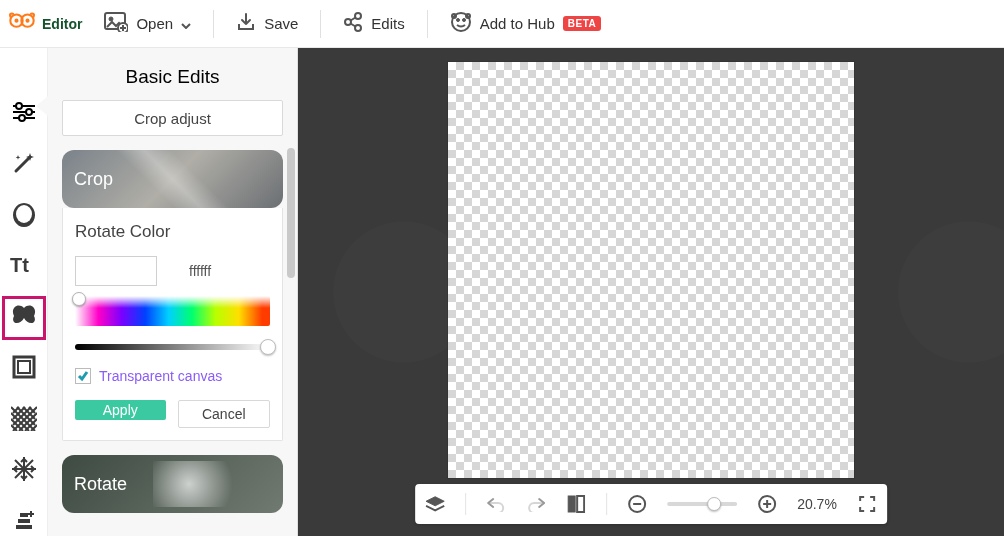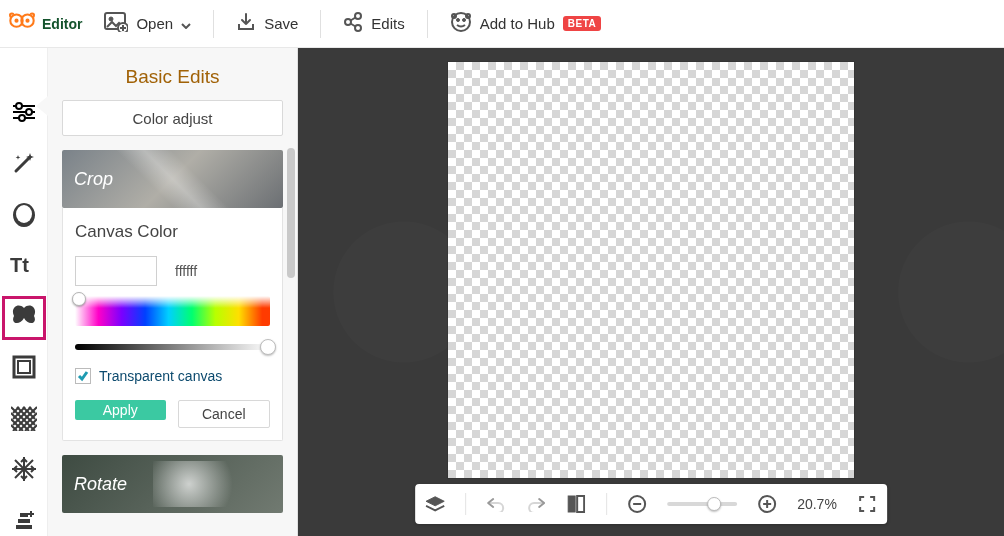--- a/index.html
+++ b/index.html
@@ -20,40 +20,40 @@
   
   .leftnav { width: 48px; background: #fff; border-right:1px solid #eee; display: flex; flex-direction: column; align-items: center; padding-top: 48px; gap: 18px; position:relative;}
   .nav-icon { width: 48px; height: 36px; display:flex; align-items:center; justify-content:center; cursor:pointer; position:relative;}
   .nav-icon svg { fill: #3b3b3b; }
   .nav-icon.active-sliders svg { fill: #21a5b7; }
   .nav-selected-box { border:3px solid #c9156b; width:44px; height:44px; position:absolute; left:2px; pointer-events:none;}
 
   
   .panel { width: 250px; background: #f7f7f7; border-right:1px solid #e0e0e0; display:flex; flex-direction:column; position:relative;}
   .panel-carve { position:absolute; left:-12px; top:48px; width:0;height:0; border-top:10px solid transparent; border-bottom:10px solid transparent; border-right:12px solid #f7f7f7;}
-  .panel-title { text-align:center; font-size:19px; color:#a16207; padding:18px 0 12px;}
+  .panel-title { text-align:center; font-size:19px; color:#000000; padding:18px 0 12px;}
   .panel-inner { padding:0 14px 14px 14px; overflow:hidden; flex:1; position:relative;}
   .scrollbar { position:absolute; right:2px; top:100px; width:8px; height:380px;}
   .scrollbar-thumb{ width:8px; background:#c9c9c9; border-radius:4px; height:130px;}
   .btn { width:100%; height:36px; border:1px solid #d9d9d9; background:#fff; font-size:15px; color:#444; cursor:pointer; border-radius:2px;}
-  .card-img-header { height:58px; border-radius:2px; color:#fff; font-size:18px; display:flex; align-items:center; padding-left:12px; margin-top:14px; background:linear-gradient(135deg,#7a8289,#b0aea7,#6b6f73); position:relative; overflow:hidden;font-style:italic;}
+  .card-img-header { height:58px; border-radius:12px; color:#fff; font-size:18px; display:flex; align-items:center; padding-left:12px; margin-top:14px; background:linear-gradient(135deg,#7a8289,#b0aea7,#6b6f73); position:relative; overflow:hidden;}
   .card-img-header.crop::after{ content:""; position:absolute; inset:0; background:linear-gradient(45deg, transparent 40%, rgba(255,255,255,.3) 50%, transparent 60%);}
   .card-img-header.rotate{ background:linear-gradient(135deg,#3e4b42,#717a71);}
   .card-img-header.rotate::after{ content:""; position:absolute; right:10px; top:6px; width:120px; height:46px; background:radial-gradient(circle at 30% 50%, rgba(255,255,255,.7), rgba(255,255,255,0) 50%);}
   .card-body{ background:#fff; border:1px solid #e3e3e3; border-top:none; padding:14px 12px 12px; border-radius:0 0 2px 2px;}
   .cc-title{ font-size:17px; color:#444; margin-bottom:14px;}
-  .cc-row{ display:flex; align-items:center; gap:18px; margin-bottom:10px;}
+  .cc-row{ display:flex; align-items:center; gap:32px; margin-bottom:10px;}
   .swatch{ width:82px; height:30px; border:1px solid #d0d0d0;}
   .hex{ font-size:14px; color:#555;}
   .hue-strip{ height:30px; width:100%; position:relative; background:linear-gradient(90deg,#fff, #ff00c8 12%, #7a00ff 24%, #0040ff 36%, #00d0ff 48%, #00ff70 60%, #b8ff00 72%, #ffdf00 84%, #ff3b00 96%); border-radius:2px;}
   .hue-strip::before{ content:""; position:absolute; inset:0; background:linear-gradient(#ffffff, rgba(255,255,255,0) 40%);}
   .hue-handle{ position:absolute; left:-3px; top:-4px; width:14px;height:14px;border-radius:50%;background:#fff;border:1px solid #b4b4b4; box-shadow:0 1px 2px rgba(0,0,0,.3);}
   .val-strip{ margin-top:18px; height:6px; background:linear-gradient(90deg,#000,#fff); border-radius:3px; position:relative;}
   .val-handle{ position:absolute; right:-6px; top:-5px; width:16px;height:16px;border-radius:50%; background:#fff;border:1px solid #bdbdbd; box-shadow:0 1px 2px rgba(0,0,0,.25);}
-  .chk-row{ display:flex; align-items:center; gap:8px; margin-top:18px; font-size:14px; color:#0c4a6e;}
+  .chk-row{ display:flex; align-items:center; gap:8px; margin-top:18px; font-size:14px; color:#8b5cf6;}
   .chk{ width:16px;height:16px; border:1px solid #bbb; display:flex;align-items:center;justify-content:center;}
   .chk svg{ width:12px;height:12px; stroke:#1e9bb1; fill:none; stroke-width:3;}
   .btn-row{ display:flex; gap:12px; margin-top:16px;}
   .btn-apply{ flex:1; height:20px; background:#3bc9a2; color:#fff; border:none;border-radius:2px; font-size:14px; cursor:pointer;}
   .btn-cancel{ flex:1; height:28px; background:#fff; border:1px solid #d8d8d8; color:#444; border-radius:2px; font-size:14px; cursor:pointer;}
 
   
   .workspace{ flex:1; background:#3a3a3a; position:relative; overflow:hidden;}
   .workspace-pattern{ position:absolute; inset:0; background-color:#3a3a3a; background-image:radial-gradient(circle at 15% 50%, #444 0, #444 70px, transparent 71px),radial-gradient(circle at 55% 50%, #444 0, #444 70px, transparent 71px),radial-gradient(circle at 95% 50%, #444 0, #444 70px, transparent 71px); opacity:.35;}
   .canvas{ position:absolute; left:50%; top:14px; transform:translateX(-50%); width:406px; height:416px; background-color:#fff; background-image:linear-gradient(45deg,#d6d6d6 25%,transparent 25%,transparent 75%,#d6d6d6 75%),linear-gradient(45deg,#d6d6d6 25%,transparent 25%,transparent 75%,#d6d6d6 75%); background-size:16px 16px; background-position:0 0,8px 8px; box-shadow:0 0 0 1px rgba(0,0,0,.1);}
@@ -193,28 +193,28 @@
           <path d="M19 2 v6 M16 5 h6" stroke="#3b3b3b" stroke-width="2"></path>
         </svg>
 
     </div>
   </div>
 
   <div class="panel">
     <div class="panel-carve"></div>
     <div class="panel-title">Basic Edits</div>
     <div class="panel-inner">
-      <button class="btn">Color adjust</button>
+      <button class="btn">Crop adjust</button>
 
       <div class="card-img-header crop">
         <span>Crop</span>
       </div>
 
       <div class="card-body">
-        <div class="cc-title">Canvas Color</div>
+        <div class="cc-title">Rotate Color</div>
         <div class="cc-row">
           <div class="swatch"></div>
           <div class="hex">ffffff</div>
         </div>
         <div class="hue-strip">
           <div class="hue-handle"></div>
         </div>
         <div class="val-strip">
           <div class="val-handle"></div>
         </div>

